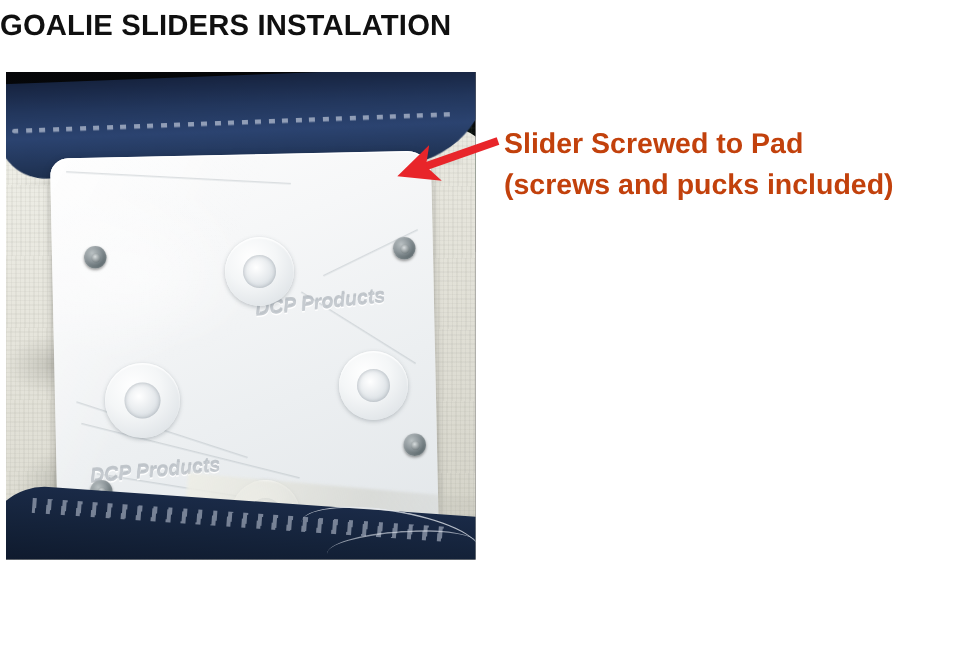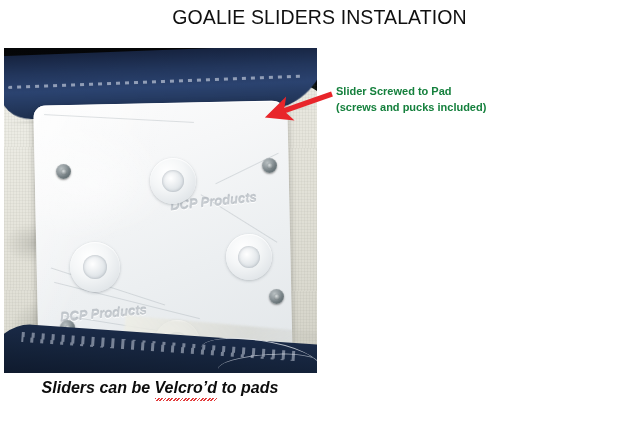--- a/index.html
+++ b/index.html
@@ -15,23 +15,22 @@
     font-family: "Liberation Sans", sans-serif;
     color: #0b0b0b;
   }
 
   
   #page-title {
     position: absolute;
     left: 0;
     top: 6px;
     width: 639px;
-    text-align: center;
     font-size: 19.5px;
-    font-weight: normal;
+    font-weight: bold;
     letter-spacing: 0.1px;
     color: #101010;
   }
 
   
   #photo {
     position: absolute;
     left: 4px;
     top: 48px;
     width: 313px;
@@ -239,24 +238,24 @@
     width: 72px;
     height: 40px;
   }
 
   
   #callout-text {
     position: absolute;
     left: 336px;
     top: 84px;
     width: 300px;
-    font-size: 11px;
+    font-size: 19px;
     font-weight: bold;
     line-height: 1.42;
-    color: #15803d;
+    color: #c2410c;
   }
 
   
   #caption {
     position: absolute;
     left: 0;
     top: 376px;
     width: 320px;
     text-align: center;
     font-size: 16px;
@@ -334,16 +333,13 @@
   </defs>
   <line x1="70" y1="6" x2="10" y2="27" stroke="#E8252A" stroke-width="5.4" stroke-linecap="butt" marker-end="url(#arrowhead)"></line>
 </svg>
 
 <div id="callout-text">
   <div>Slider Screwed to Pad</div>
   <div>(screws and pucks included)</div>
 </div>
 
 <div id="caption">
-  <div>
-    <span>Sliders can be </span><span class="spell-error">Velcro’d</span><span> to pads</span>
-  </div>
 </div>
 
 </body></html>

